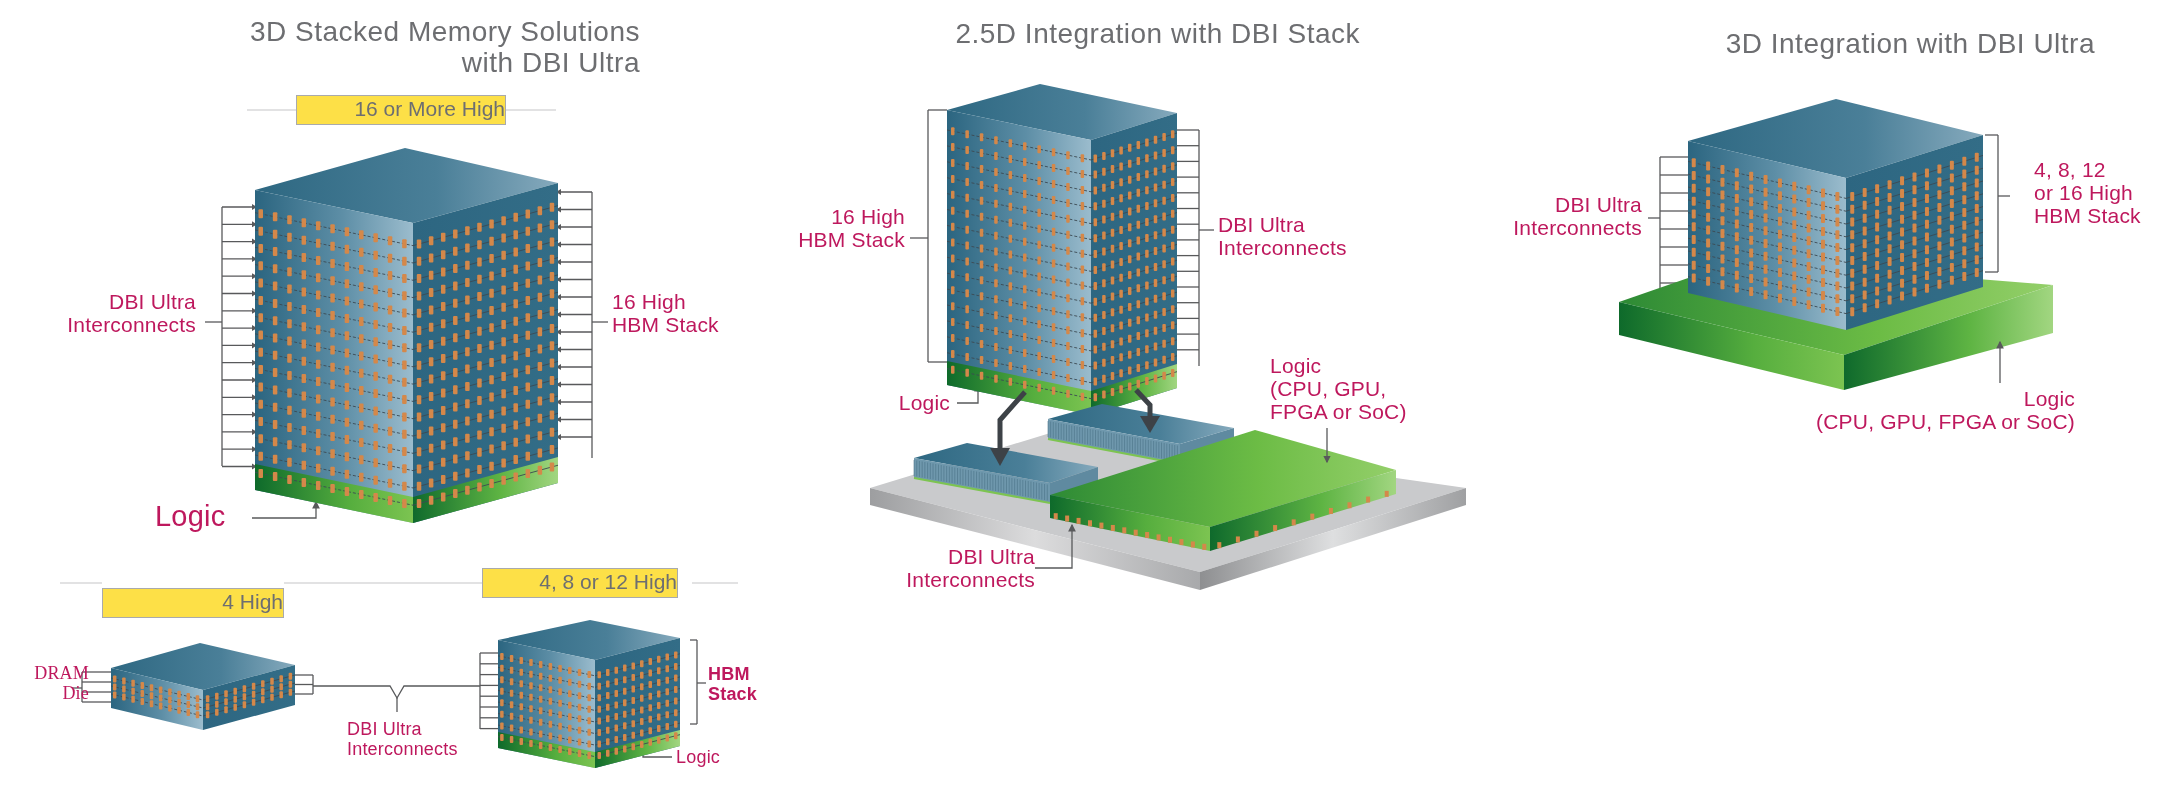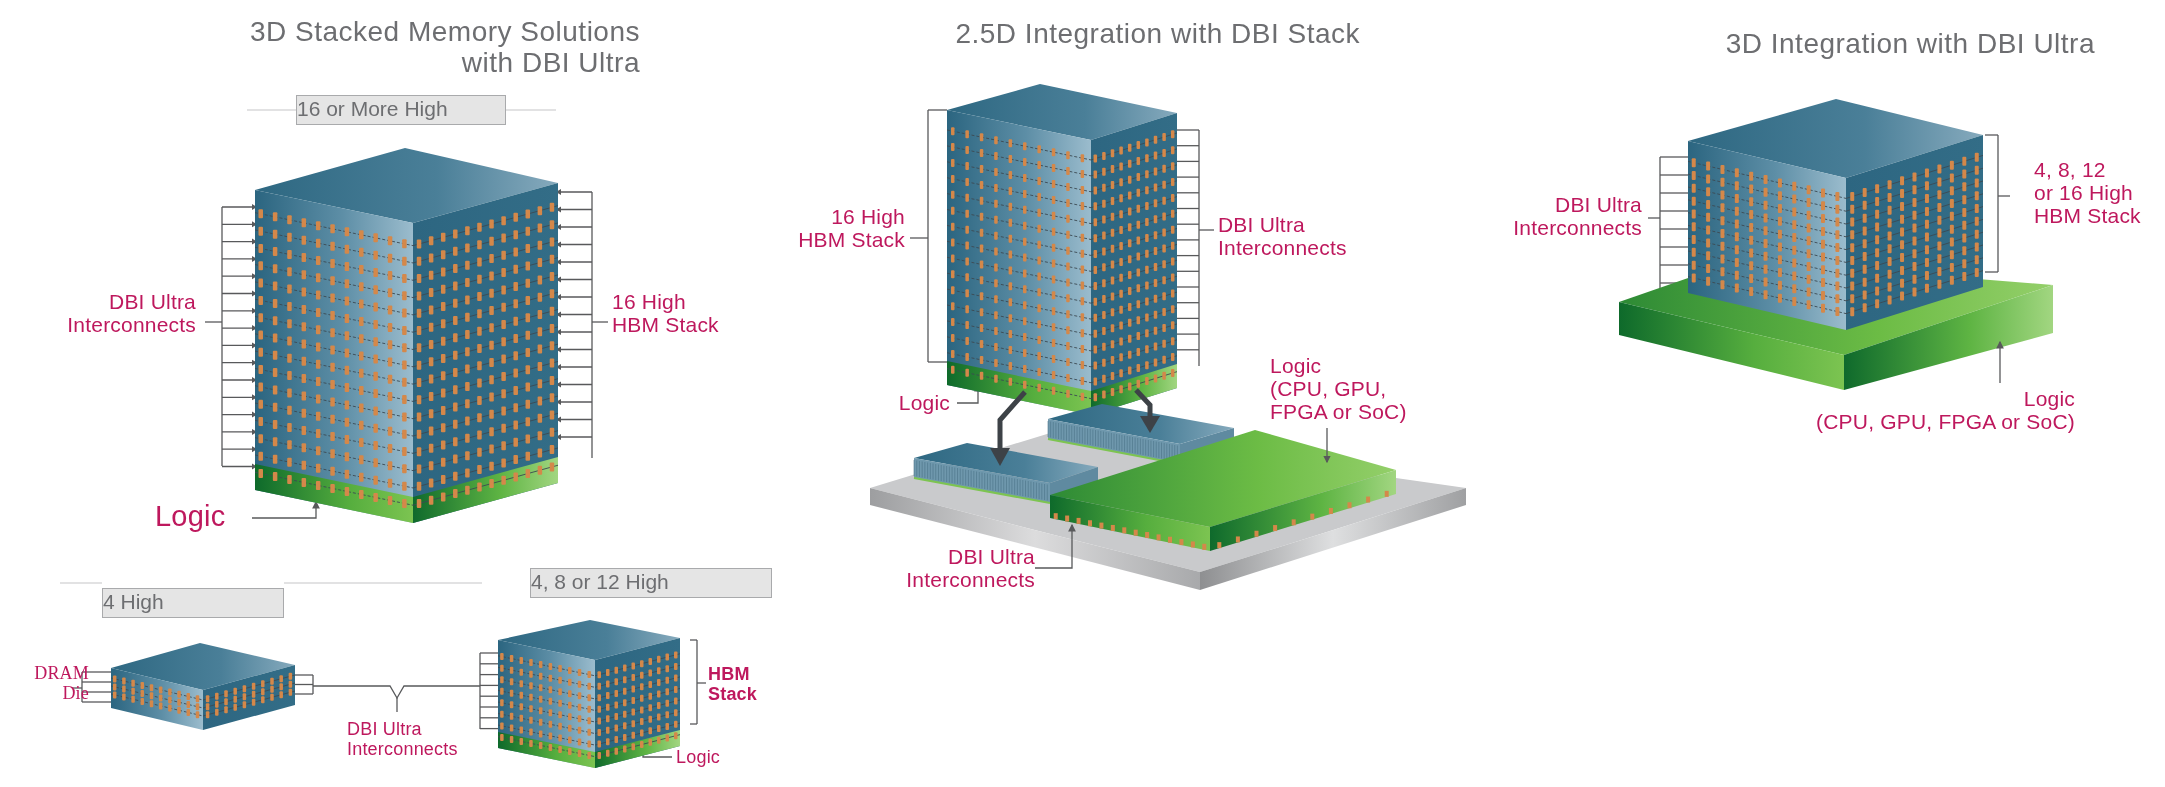--- a/index.html
+++ b/index.html
@@ -3,22 +3,22 @@
 <meta charset="utf-8">
 <style>
   html, body { margin: 0; padding: 0; background: #ffffff; }
   body { width: 2165px; height: 787px; position: relative; overflow: hidden;
          font-family: "Liberation Sans", "DejaVu Sans", sans-serif; color: #6d6e71; }
   #art { position: absolute; left: 0; top: 0; }
   .lbl { position: absolute; font-size: 21px; line-height: 23px; color: #be185d; white-space: pre; font-weight: 300; letter-spacing: 0.2px; }
   .title { position: absolute; font-size: 28px; line-height: 31px; color: #6d6e71; text-align: right; white-space: pre; letter-spacing: 0.5px; }
   .r { text-align: right; }
   .c { text-align: center; }
-  .tag { position: absolute; border: 1.5px solid #a9aaac; background: #e5e5e5; color: #6d6e71;
-         font-size: 21px; line-height: 26px; text-align: left; box-sizing: border-box; }
+  .tag { position: absolute; border: 1.5px solid #a9aaac; background: #fde047; color: #6d6e71;
+         font-size: 21px; line-height: 26px; text-align: right; box-sizing: border-box; }
 </style>
 </head>
 <body>
 
 <svg id="art" width="2165" height="787" xmlns="http://www.w3.org/2000/svg">
   <defs>
     <linearGradient id="gFrontL" x1="0" y1="0" x2="1" y2="0">
       <stop offset="0" stop-color="#2b6580"></stop>
       <stop offset="0.55" stop-color="#5d8ea6"></stop>
       <stop offset="1" stop-color="#9bbccd"></stop>
@@ -1629,21 +1629,21 @@
 
 <div class="title" style="left:160px; top:16px; width:480px;">3D Stacked Memory Solutions
 with DBI Ultra</div>
 <div class="tag" style="left:296px; top:95px; width:210px; height:30px;">16 or More High</div>
 <div class="lbl r" style="left:20px; top:290px; width:176px;">DBI Ultra
 Interconnects</div>
 <div class="lbl" style="left:612px; top:290px;">16 High
 HBM Stack</div>
 <div class="lbl" style="left:155px; top:500px; font-size:29px; line-height:32px;">Logic</div>
 <div class="tag" style="left:102px; top:588px; width:182px; height:30px;">4 High</div>
-<div class="tag" style="left:482px; top:568px; width:242px; height:30px;margin-left:48px;">4, 8 or 12 High</div>
+<div class="tag" style="left:482px; top:568px; width:196px; height:30px;">4, 8 or 12 High</div>
 <div class="lbl r" style="left:16px; top:663px; width:73px; font-size:18px; line-height:20px;font-family:Liberation Serif, serif;">DRAM
 Die</div>
 <div class="lbl" style="left:347px; top:719px; font-size:18px; line-height:20px;">DBI Ultra
 Interconnects</div>
 <div class="lbl" style="left:708px; top:664px; font-size:18px; line-height:20px;font-weight:bold;">HBM
 Stack</div>
 <div class="lbl" style="left:676px; top:747px; font-size:18px; line-height:20px;">Logic</div>
 
 <div class="title" style="left:860px; top:18px; width:500px;">2.5D Integration with DBI Stack</div>
 <div class="lbl r" style="left:760px; top:205px; width:145px;">16 High

